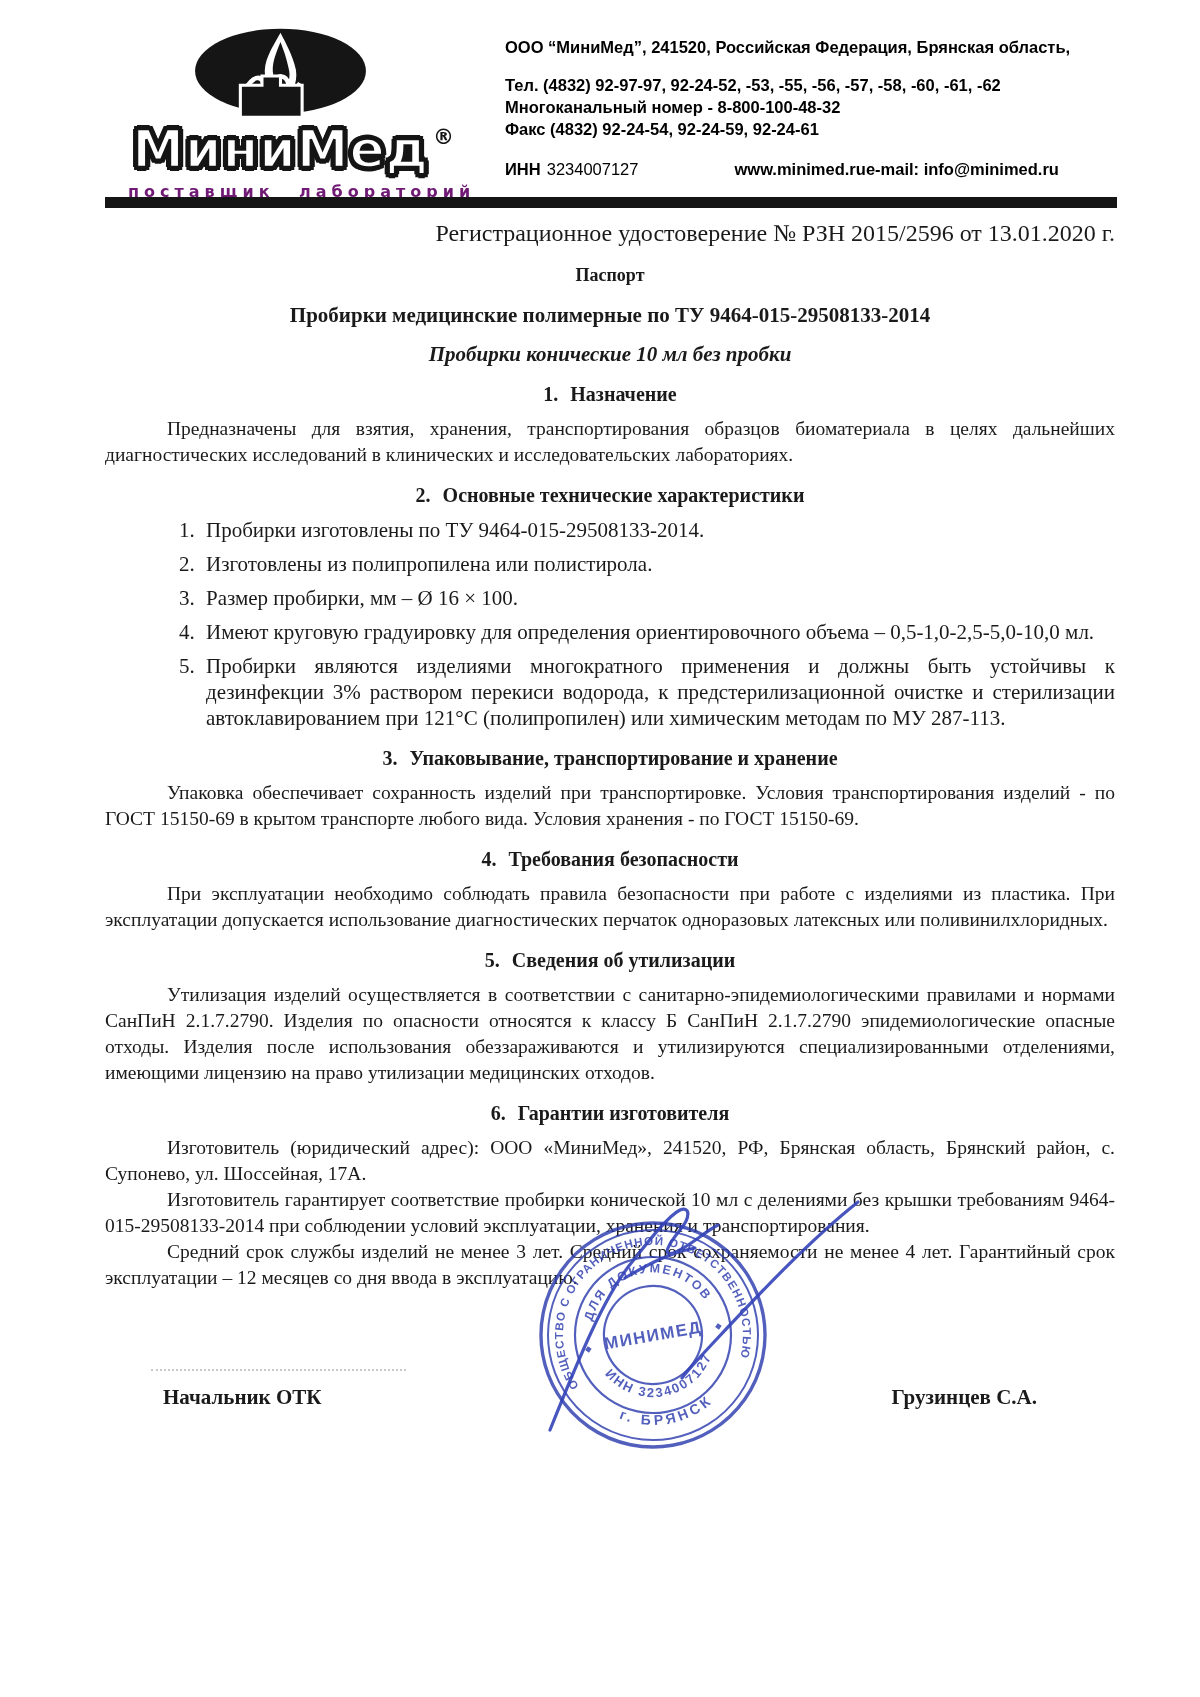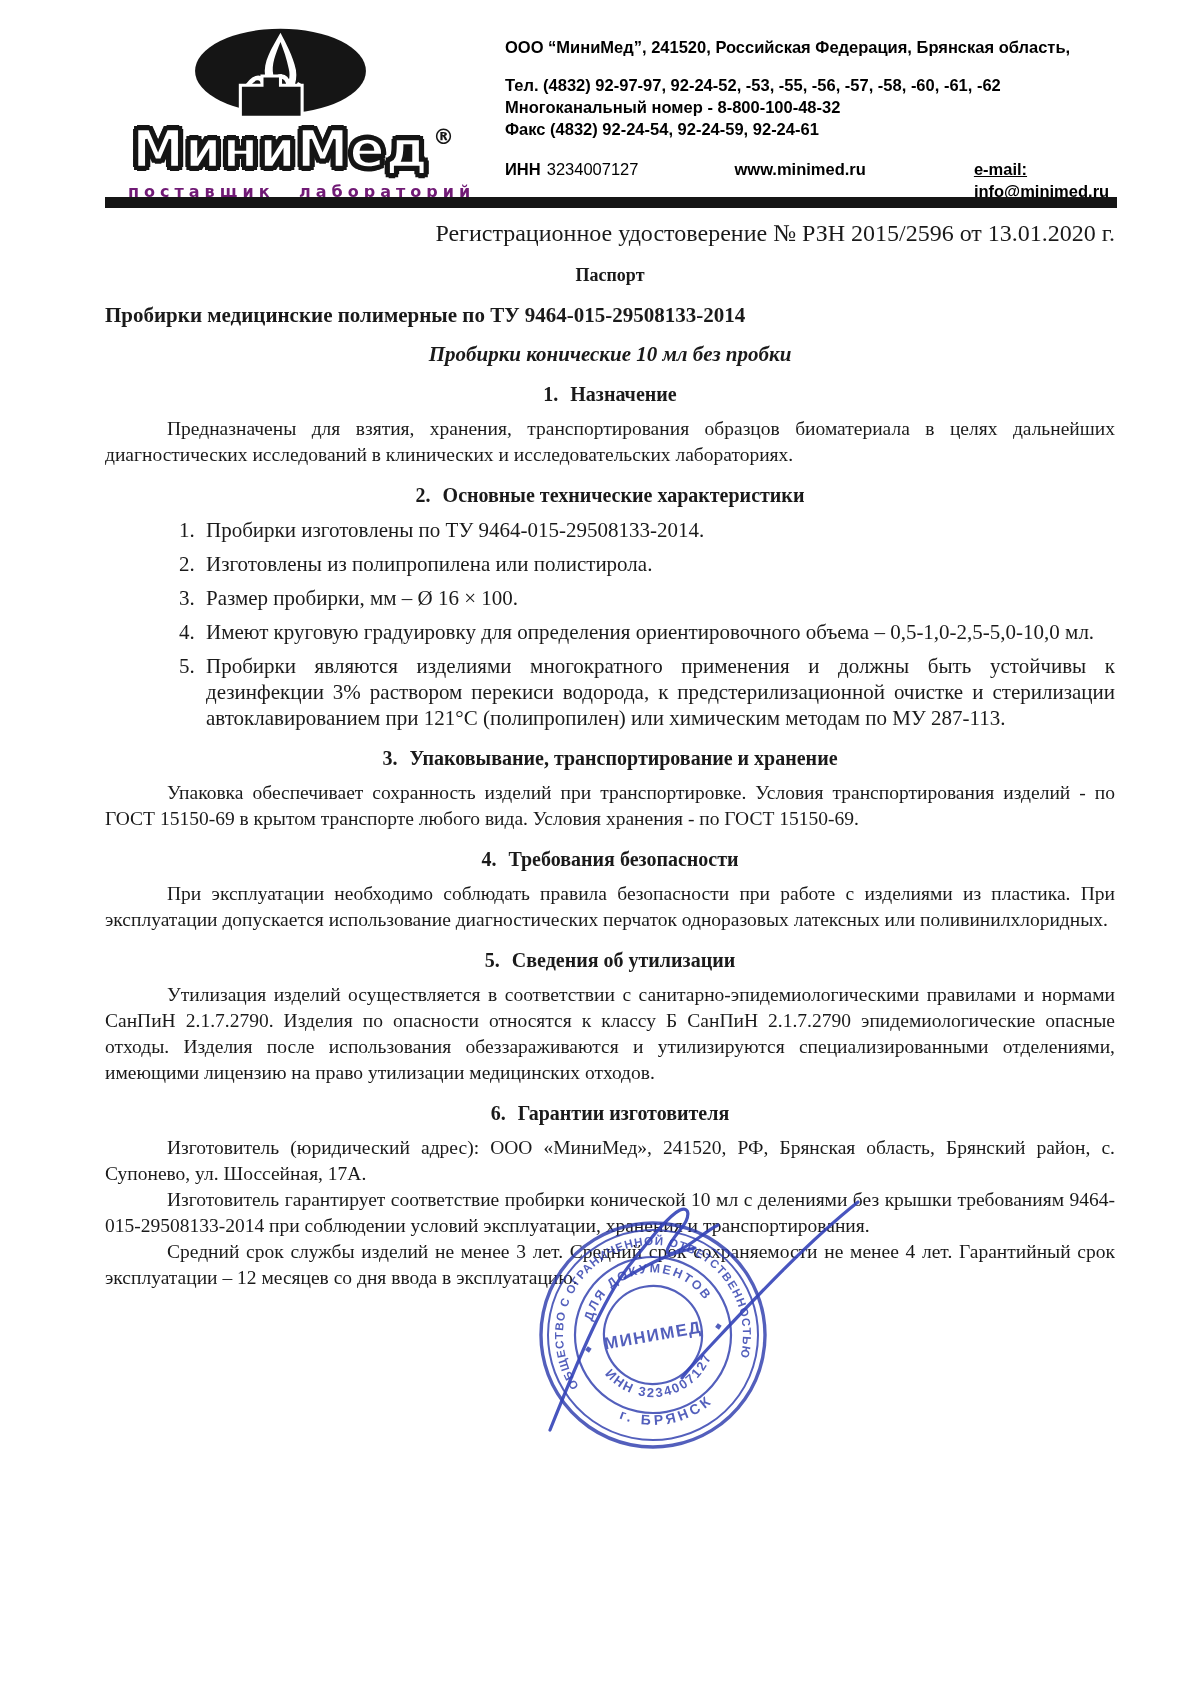--- a/index.html
+++ b/index.html
@@ -43,37 +43,37 @@
   }
   .contact{
     position:absolute;left:505px;top:36px;width:620px;
     font-family:"Liberation Sans", sans-serif;
     font-weight:bold;font-size:16.5px;line-height:22px;color:#000000;
   }
   .contact .gap{height:16px;}
   .inn-row{display:flex;margin-top:18px;align-items:flex-start;}
   .inn-row .inn-val{font-weight:normal;margin-left:6px;}
   .inn-row .site{margin-left:96px;}
-  .inn-row .mail{margin-left:108px;text-decoration:underline;}
+  .inn-row .mail{}
   .black-bar{
     position:absolute;left:105px;top:197px;
     width:1012px;height:11px;background:#151515;
   }
   
   .content{margin:0 105px 0 105px;width:1010px;}
   .reg-line{
     margin-top:12px;text-align:right;
     font-size:24px;line-height:27px;
   }
   .doc-title{
     margin-top:14px;text-align:center;
     font-size:18px;font-weight:bold;line-height:28px;
   }
   .doc-subtitle{
-    margin-top:13px;text-align:left;
+    margin-top:13px;text-align:center;
     font-size:21px;font-weight:bold;line-height:26px;
   }
   .doc-product{
     margin-top:13px;text-align:center;
     font-size:21px;font-weight:bold;font-style:italic;line-height:26px;
   }
   .sec-h{
     margin:15px 0 9px 0;text-align:center;
     font-size:20px;font-weight:bold;line-height:25px;
   }
@@ -199,20 +199,24 @@
 
     <div class="sec">
       <div class="sec-h">
         <span class="sec-num">6.</span><span>Гарантии изготовителя</span>
       </div>
       <p class="para">Изготовитель (юридический адрес): ООО «МиниМед», 241520, РФ, Брянская область, Брянский район, с. Супонево, ул. Шоссейная, 17А.</p>
       <p class="para">Изготовитель гарантирует соответствие пробирки конической 10 мл с делениями без крышки требованиям 9464-015-29508133-2014 при соблюдении условий эксплуатации, хранения и транспортирования.</p>
       <p class="para">Средний срок службы изделий не менее 3 лет. Средний срок сохраняемости не менее 4 лет. Гарантийный срок эксплуатации – 12 месяцев со дня ввода в эксплуатацию.</p>
     </div>
 
+    <div class="sign-row">
+      <span class="sign-left">Начальник ОТК</span>
+      <span class="sign-right">Грузинцев С.А.</span>
+    </div>
   </div>
 
   <div class="stamp-overlay">
     <svg width="420" height="330" viewBox="0 0 420 330">
 
       <g class="stamp" transform="rotate(-10 163 155)" stroke="#2e3dae" fill="none" opacity="0.82">
         <circle cx="163" cy="155" r="112" stroke-width="3.4"></circle>
         <circle cx="163" cy="155" r="105" stroke-width="2"></circle>
         <circle cx="163" cy="155" r="78" stroke-width="2.2"></circle>
         <circle cx="163" cy="155" r="49" stroke-width="2.2"></circle>

